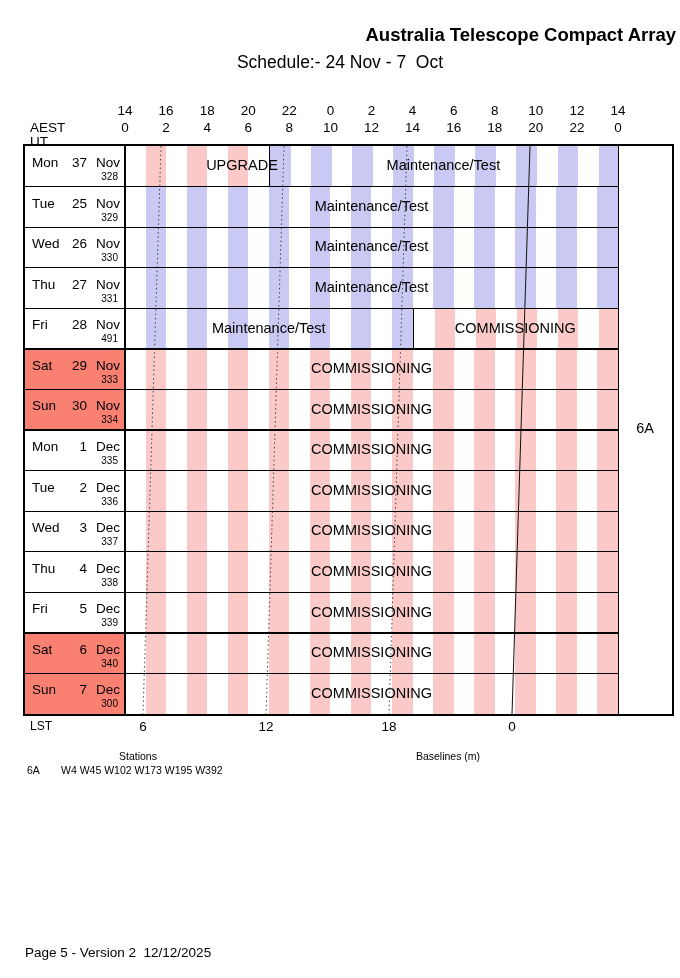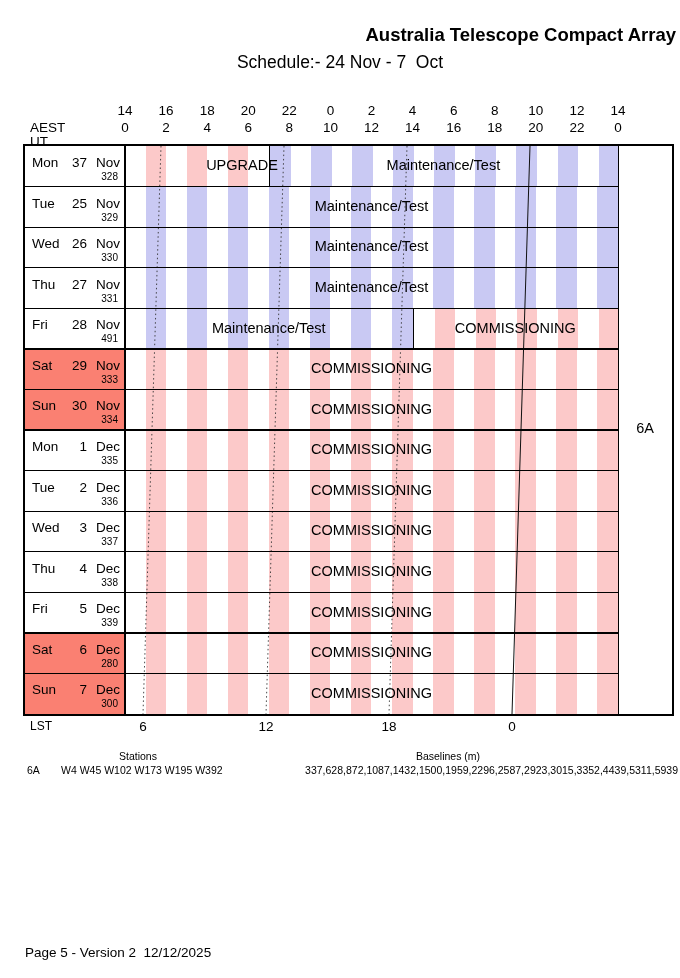--- a/index.html
+++ b/index.html
@@ -214,21 +214,21 @@
         </div>
         <div class="row-chart" style="top: 446.286px; height: 40.5714px;">
           <div class="seg pink even" style="left: 0px; width: 493.001px;"></div>
           <div class="seg-label" style="left: 0px; width: 493.001px; top: 11.2857px;">COMMISSIONING</div>
         </div>
         <div class="hsep" style="top: 445.786px; height: 1px;"></div>
         <div class="row-label" style="top: 486.857px; height: 40.5714px; background: rgb(250, 128, 114);">
           <span class="wd">Sat</span>
           <span class="dy">6</span>
           <span class="mo">Dec</span>
-          <span class="doy">280</span>
+          <span class="doy">340</span>
         </div>
         <div class="row-chart" style="top: 486.857px; height: 40.5714px;">
           <div class="seg pink even" style="left: 0px; width: 493.001px;"></div>
           <div class="seg-label" style="left: 0px; width: 493.001px; top: 11.2857px;">COMMISSIONING</div>
         </div>
         <div class="hsep" style="top: 485.857px; height: 2px;"></div>
         <div class="row-label" style="top: 527.429px; height: 40.5714px; background: rgb(250, 128, 114);">
           <span class="wd">Sun</span>
           <span class="dy">7</span>
           <span class="mo">Dec</span>
@@ -249,16 +249,15 @@
       <div class="abs lst-num" style="left: 123px; top: 719px;">6</div>
       <div class="abs lst-num" style="left: 246px; top: 719px;">12</div>
       <div class="abs lst-num" style="left: 369px; top: 719px;">18</div>
       <div class="abs lst-num" style="left: 492px; top: 719px;">0</div>
     </div>
 
   <div class="abs foot" style="left:58px;top:750px;width:160px;text-align:center;">Stations</div>
   <div class="abs foot" style="left:27px;top:764px;">6A</div>
   <div class="abs foot" style="left:61px;top:764px;">W4 W45 W102 W173 W195 W392</div>
   <div class="abs foot" style="left:368px;top:750px;width:160px;text-align:center;">Baselines (m)</div>
-  <div class="abs foot" style="right:2px;top:764px;">337,628,872,1087,1432,1500,1959,2296,2587,2923,3015,3352,4439,5311,5939</div>
 
   <div class="abs" id="page-note">Page 5 - Version 2  12/12/2025</div>
 </div>
 
 </body></html>

